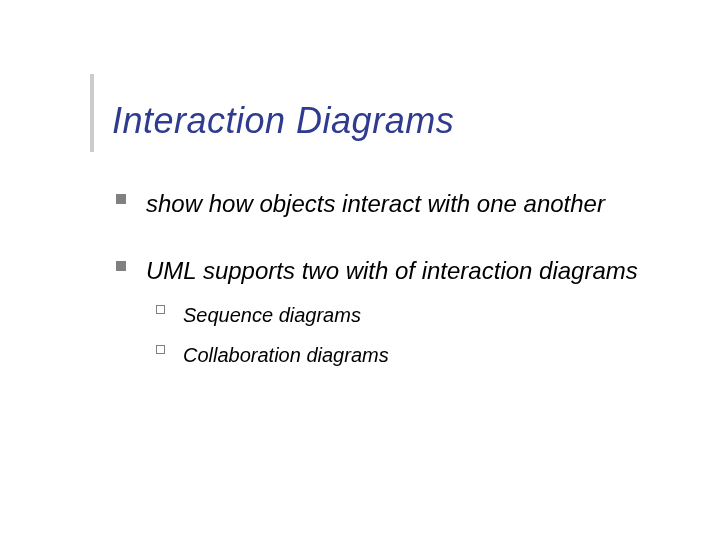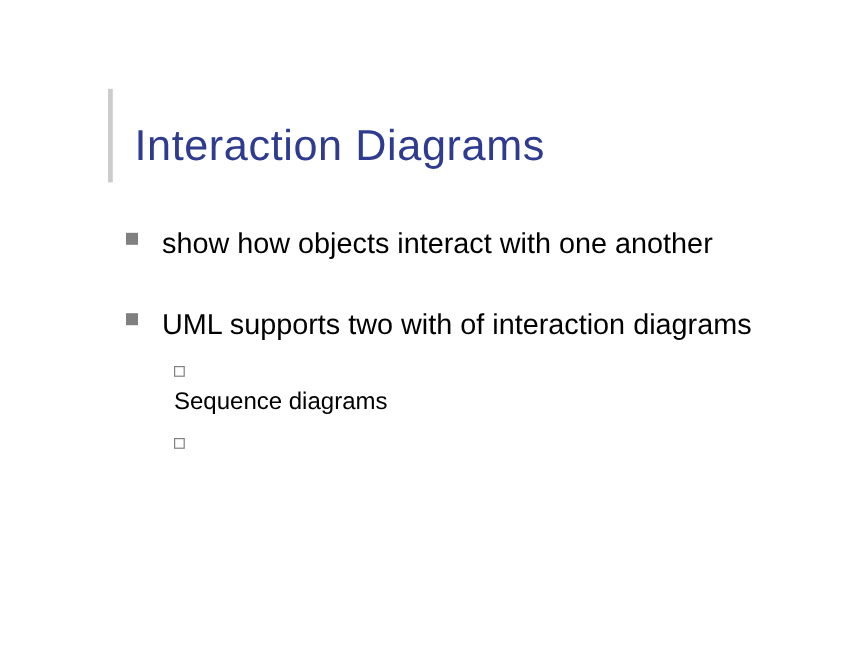--- a/index.html
+++ b/index.html
@@ -1,18 +1,19 @@
 <!DOCTYPE html>
 <html><head>
   <meta charset="utf-8">
   <style>
     * {
       margin: 4px;
       padding: 0;
       box-sizing: border-box;
+      font-style: italic;
     }
     body {
       width: 720px;
       height: 540px;
       background: #ffffff;
       font-family: Arial, Helvetica, sans-serif;
       position: relative;
       overflow: hidden;
     }
     .accent-bar {
@@ -27,21 +28,21 @@
       position: absolute;
       left: 100px;
       top: 88px;
       font-size: 36px;
       font-weight: normal;
       color: #2e3b8f;
       letter-spacing: 0.5px;
     }
     .content {
       position: absolute;
-      left: 85px;
+      left: 96px;
       top: 168px;
       width: 560px;
     }
     .bullet-item {
       display: flex;
       align-items: flex-start;
       margin-bottom: 28px;
     }
     .bullet-item.tight {
       margin-bottom: 4px;
@@ -60,21 +61,20 @@
       line-height: 1.3;
     }
     .sub-list {
       margin-left: 40px;
       margin-top: 8px;
     }
     .sub-item {
       display: flex;
       align-items: flex-start;
       margin-bottom: 6px;
-      flex-direction: column;
     }
     .sub-square {
       width: 9px;
       height: 9px;
       border: 1px solid #808080;
       background: transparent;
       flex-shrink: 0;
       margin-top: 7px;
       margin-right: 14px;
     }
@@ -103,16 +103,17 @@
     <div class="bullet-text">UML supports two with of interaction diagrams</div>
   </div>
 
   <div class="sub-list">
     <div class="sub-item">
       <div class="sub-square"></div>
       <div class="sub-text">Sequence diagrams</div>
     </div>
     <div class="sub-item">
       <div class="sub-square"></div>
+      <div class="sub-text">Collaboration diagrams</div>
     </div>
   </div>
 
 </div>
 
 </body></html>

